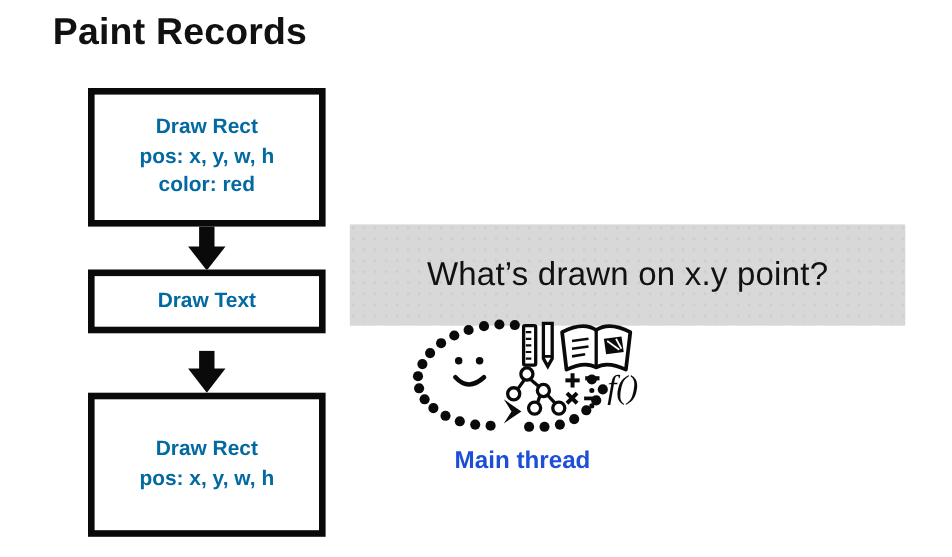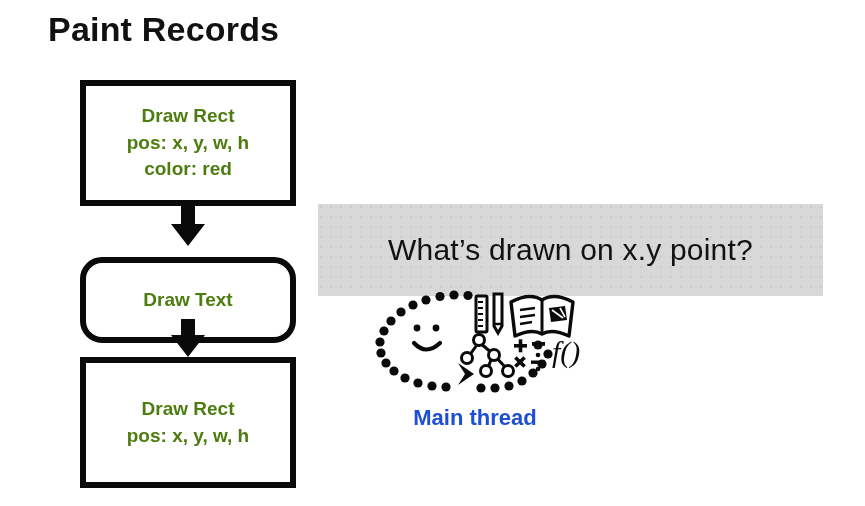--- a/index.html
+++ b/index.html
@@ -34,31 +34,31 @@
   
   .record-box {
     position: absolute;
     box-sizing: border-box;
     background: #ffffff;
     border: 6px solid #0a0a0a;
     display: flex;
     flex-direction: column;
     align-items: center;
     justify-content: center;
-    color: #4d7c0f;
+    color: #0369a1;
   }
   .record-box .line {
     font-size: 19px;
     font-weight: bold;
     line-height: 1.42;
     white-space: nowrap;
     text-align: center;
   }
   #box-1 { left: 80px; top: 80px;  width: 216px; height: 126px; }
-  #box-2 { left: 80px; top: 257px; width: 216px; height: 86px; border-radius: 22px;  }
+  #box-2 { left: 80px; top: 245px; width: 216px; height: 58px;  }
   #box-3 { left: 80px; top: 357px; width: 216px; height: 131px; }
 
   
   .connector {
     position: absolute;
     left: 181px;
     width: 14px;
   }
   .connector .shaft {
     position: absolute;

